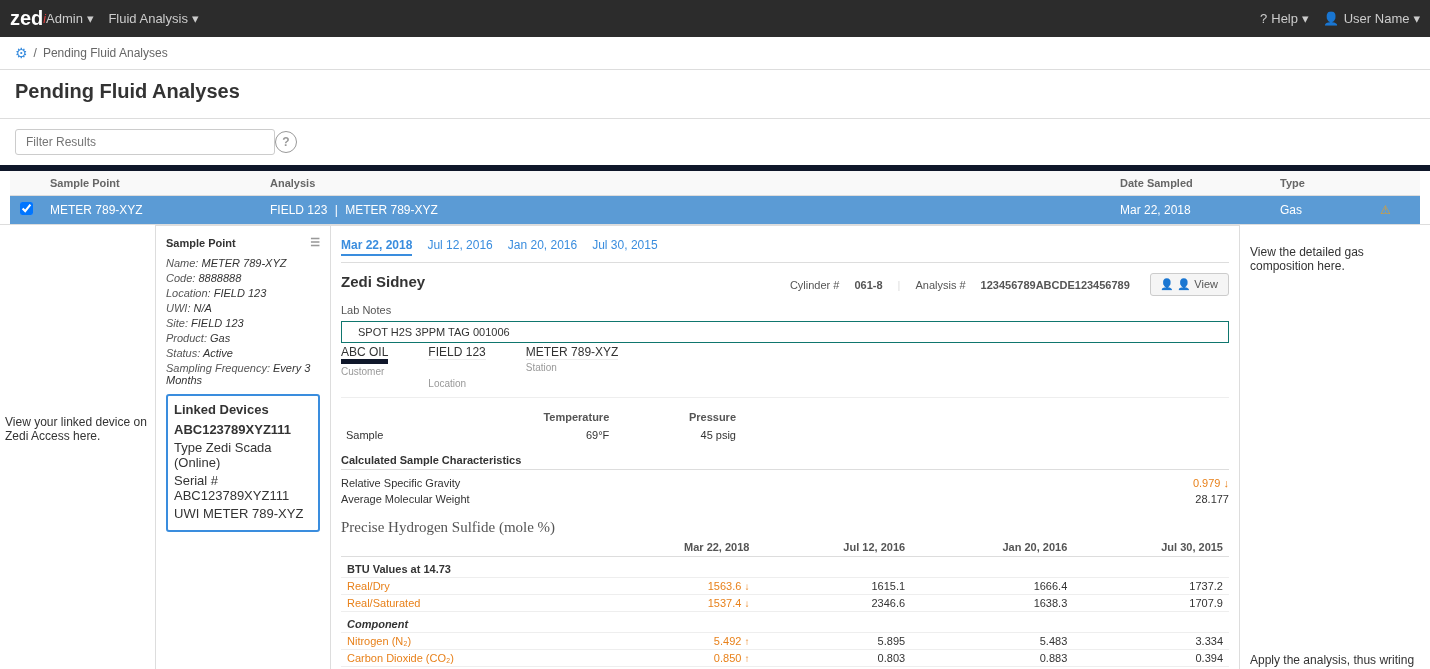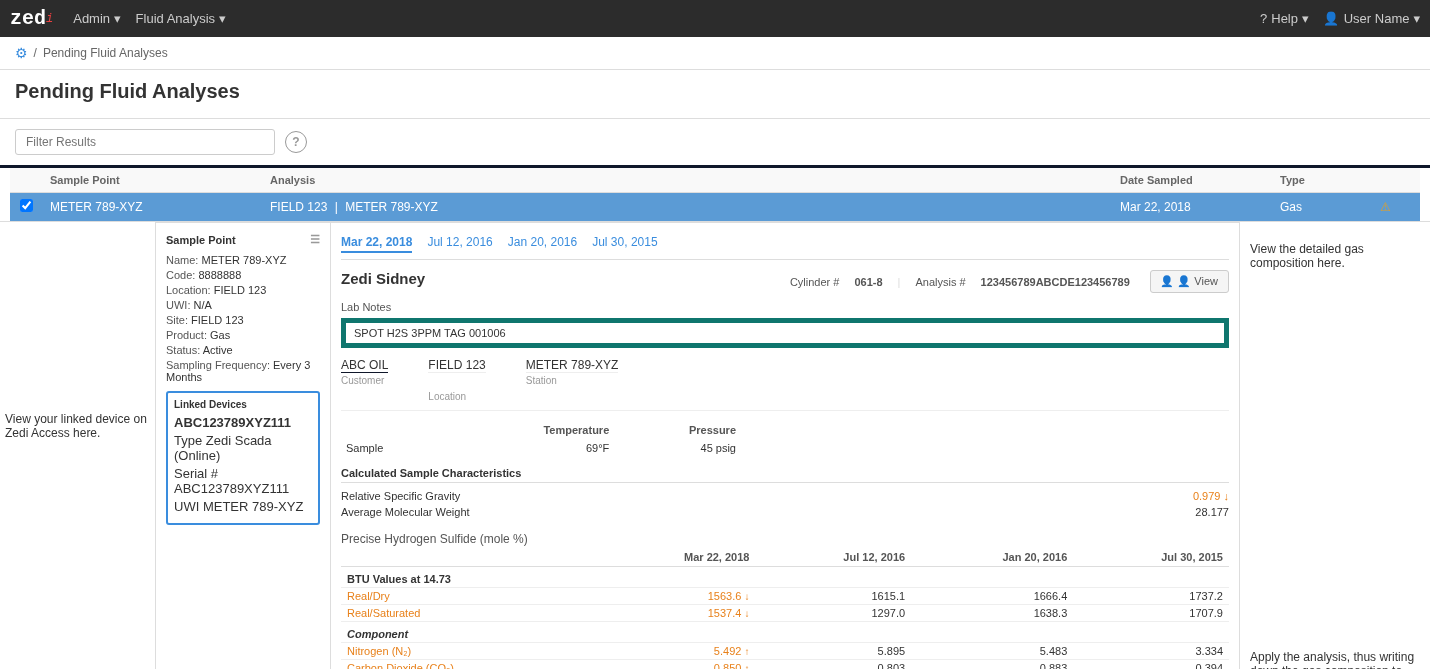--- a/index.html
+++ b/index.html
@@ -10,22 +10,20 @@
       background: #2c2c2c;
       height: 37px;
       display: flex;
       align-items: center;
       padding: 0 10px;
       color: #ccc;
     }
     .top-nav .logo {
       display: flex;
       align-items: center;
-      margin-right: 20px;
-      font-family: Liberation Mono, monospace;
     }
     .top-nav .logo-text {
       font-size: 20px;
       font-weight: bold;
       color: #fff;
     }
     .top-nav .logo-i {
       color: #e84040;
       font-style: italic;
     }
@@ -66,24 +64,23 @@
       background: #fff;
       padding: 10px 15px 15px;
       border-bottom: 1px solid #ddd;
     }
     .page-header h1 { font-size: 20px; font-weight: bold; color: #333; }
 
     
     .filter-bar {
       background: #fff;
       padding: 10px 15px;
-      border-bottom: 3px solid #0f172a;
-      display: flex;
-      align-items: center;
-      gap: 10px;
+      border-bottom: 6px solid #0f172a;
+      display: flex;
+      align-items: center;
     }
     .filter-input {
       border: 1px solid #ccc;
       border-radius: 3px;
       padding: 5px 10px;
       width: 260px;
       font-size: 12px;
       color: #999;
     }
     .help-icon-circle {
@@ -137,31 +134,31 @@
     .panel-title {
       font-size: 11px;
       font-weight: bold;
       color: #333;
       margin-bottom: 8px;
       display: flex;
       justify-content: space-between;
       align-items: center;
     }
     .panel-title .menu-icon { color: #999; cursor: pointer; }
-    .info-row { margin-bottom: 3px; font-size: 11px; color: #333; }
+    .info-row { margin-bottom: 3px; font-size: 11px; color: #333; font-style: italic; }
     .info-row span.label { color: #555; }
     .info-row span.value { color: #333; }
 
     .linked-devices-box {
       border: 2px solid #3a8dde;
       border-radius: 3px;
       padding: 6px;
       margin-top: 8px;
     }
-    .linked-devices-title { font-size: 10px; font-weight: bold; color: #333; margin-bottom: 5px; }
+    .linked-devices-title { font-size: 13px; font-weight: bold; color: #333; margin-bottom: 5px; }
     .device-item { font-size: 13px; color: #333; margin-bottom: 3px; }
     .device-item .bold { font-weight: bold; }
 
     
     .right-panel {
       flex: 1;
       padding: 10px;
       overflow: auto;
     }
 
@@ -203,21 +200,21 @@
     .calc-title { font-size: 11px; font-weight: bold; color: #333; margin-bottom: 5px; border-bottom: 1px solid #ddd; padding-bottom: 3px; }
     .calc-row {
       display: flex;
       justify-content: space-between;
       font-size: 11px;
       padding: 2px 0;
     }
     .calc-row .val-orange { color: #e8811a; }
 
     
-    .h2s-row { font-size: 12px; padding: 2px 0; color: #555; }
+    .h2s-row { font-size: 15px; padding: 2px 0; color: #555; font-family: Liberation Serif, serif; }
 
     
     .data-table {
       width: 100%;
       border-collapse: collapse;
       font-size: 11px;
       margin-bottom: 10px;
     }
     .data-table th {
       text-align: right;
@@ -430,28 +427,28 @@
               <span style="font-weight:bold;">123456789ABCDE123456789</span>
             </div>
             <button class="btn-view">
               <span>👤</span>
               <span>👤 View</span>
             </button>
           </div>
         </div>
 
         <div class="lab-notes">Lab Notes</div>
-        <div class="lab-notes-text" style="border: 5px solid #0f766e; padding: 4px 8px; margin-bottom: 10px;">
+        <div class="lab-notes-text" style="border: 1px solid #0f766e; padding: 4px 16px; margin-bottom: 2px;">
           <span>SPOT H2S 3PPM TAG 001006</span>
         </div>
 
         <div style="display: flex; gap: 40px; margin-bottom: 10px; font-size: 11px; border-bottom: 1px solid #eee; padding-bottom: 8px;">
           <div>
             <div style="font-size:12px;">ABC OIL</div>
-            <div style="color:#999; font-size:10px; border-top: 1px solid #0f172a; padding-top:2px;">Customer</div>
+            <div style="color:#999; font-size:10px; border-top: 5px solid #0f172a; padding-top:2px;">Customer</div>
           </div>
           <div>
             <div style="font-size:12px;">FIELD 123</div>
             <div style="color:#999; font-size:10px; border-top: 1px solid #eee; padding-top:18px;">Location</div>
           </div>
           <div>
             <div style="font-size:12px;">METER 789-XYZ</div>
             <div style="color:#999; font-size:10px; border-top: 1px solid #eee; padding-top:2px;">Station</div>
           </div>
         </div>
@@ -510,21 +507,21 @@
             <tr>
               <td style="color:#e8811a;">Real/Dry</td>
               <td class="orange">1563.6 <span style="font-size:10px;">↓</span></td>
               <td>1615.1</td>
               <td>1666.4</td>
               <td>1737.2</td>
             </tr>
             <tr>
               <td style="color:#e8811a;">Real/Saturated</td>
               <td class="orange">1537.4 <span style="font-size:10px;">↓</span></td>
-              <td>1297.0</td>
+              <td>2346.6</td>
               <td>1638.3</td>
               <td>1707.9</td>
             </tr>
 
             <tr>
               <td colspan="5" class="section-title" style="padding-top:6px;font-style:italic;">Component</td>
             </tr>
             <tr>
               <td style="color:#e8811a;">Nitrogen (N₂)</td>
               <td class="orange">5.492 <span style="font-size:10px;">↑</span></td>

